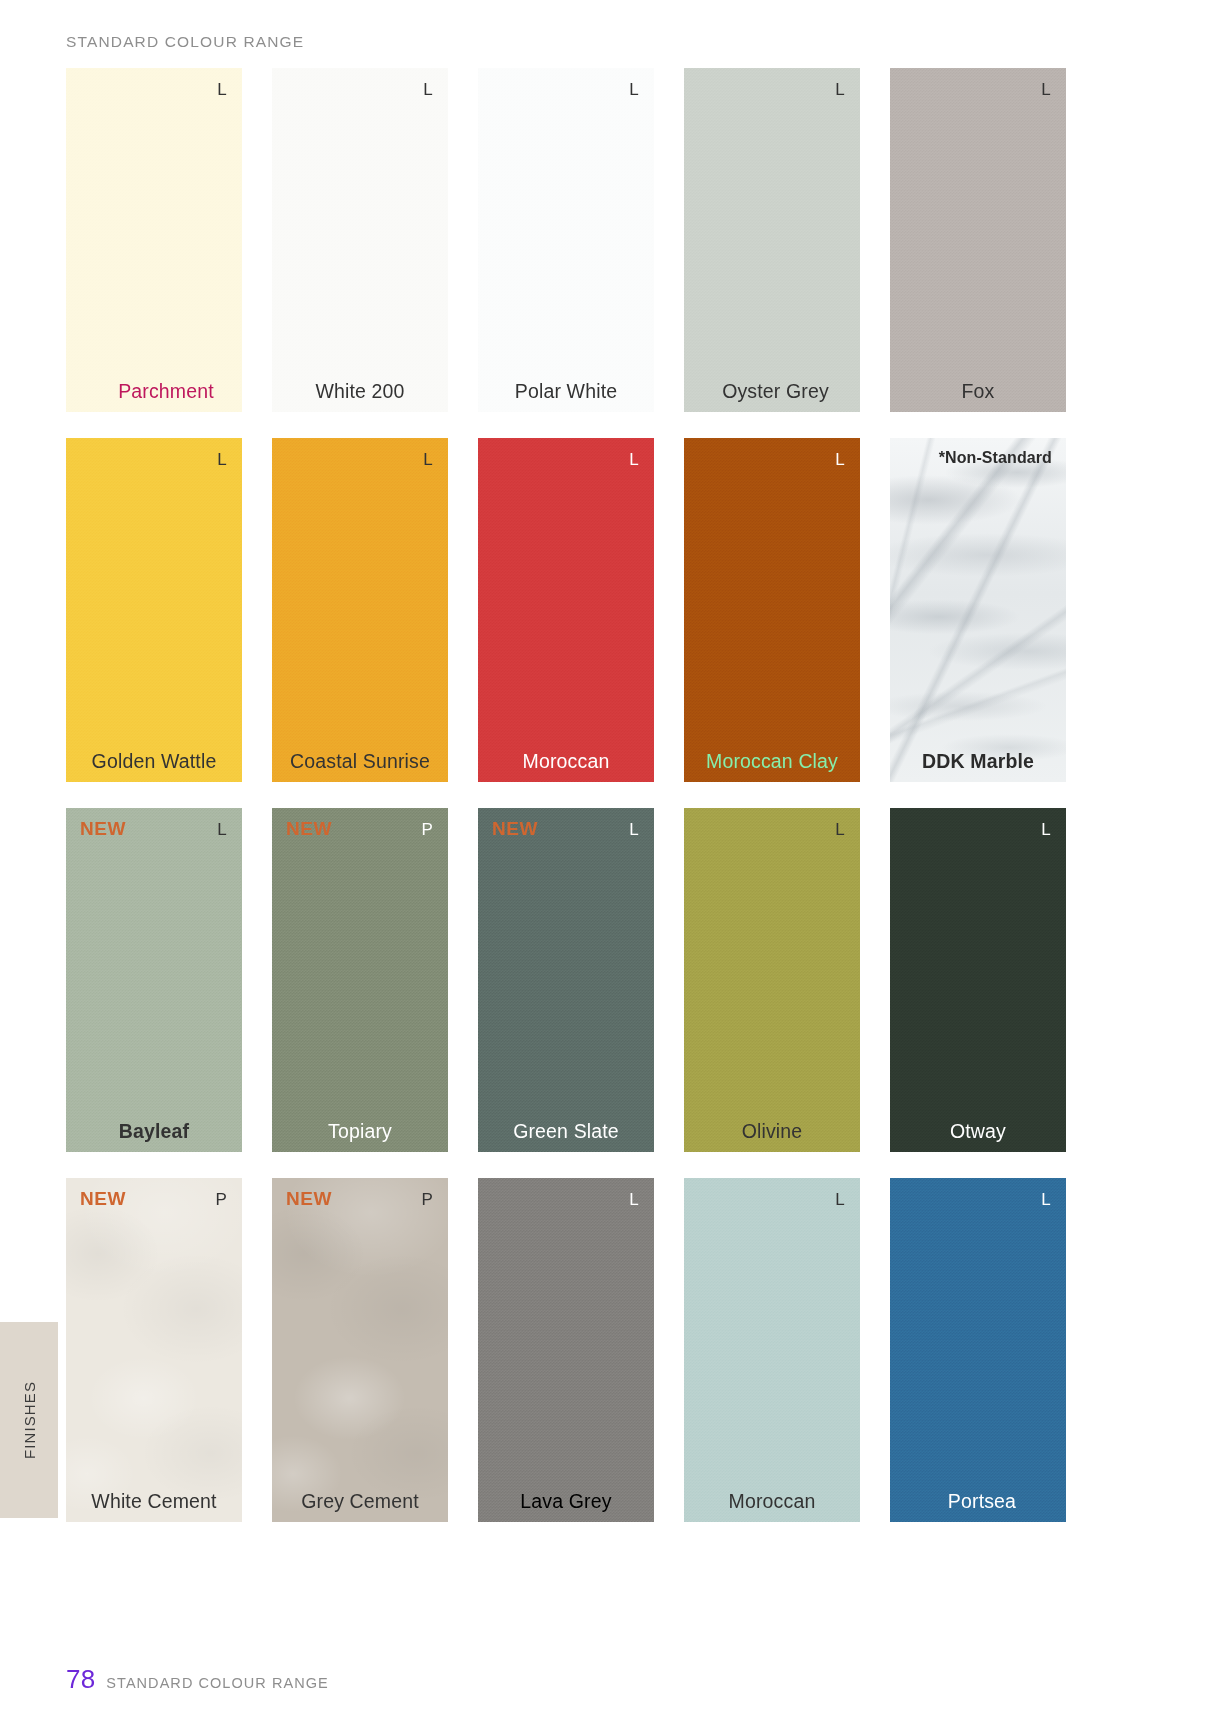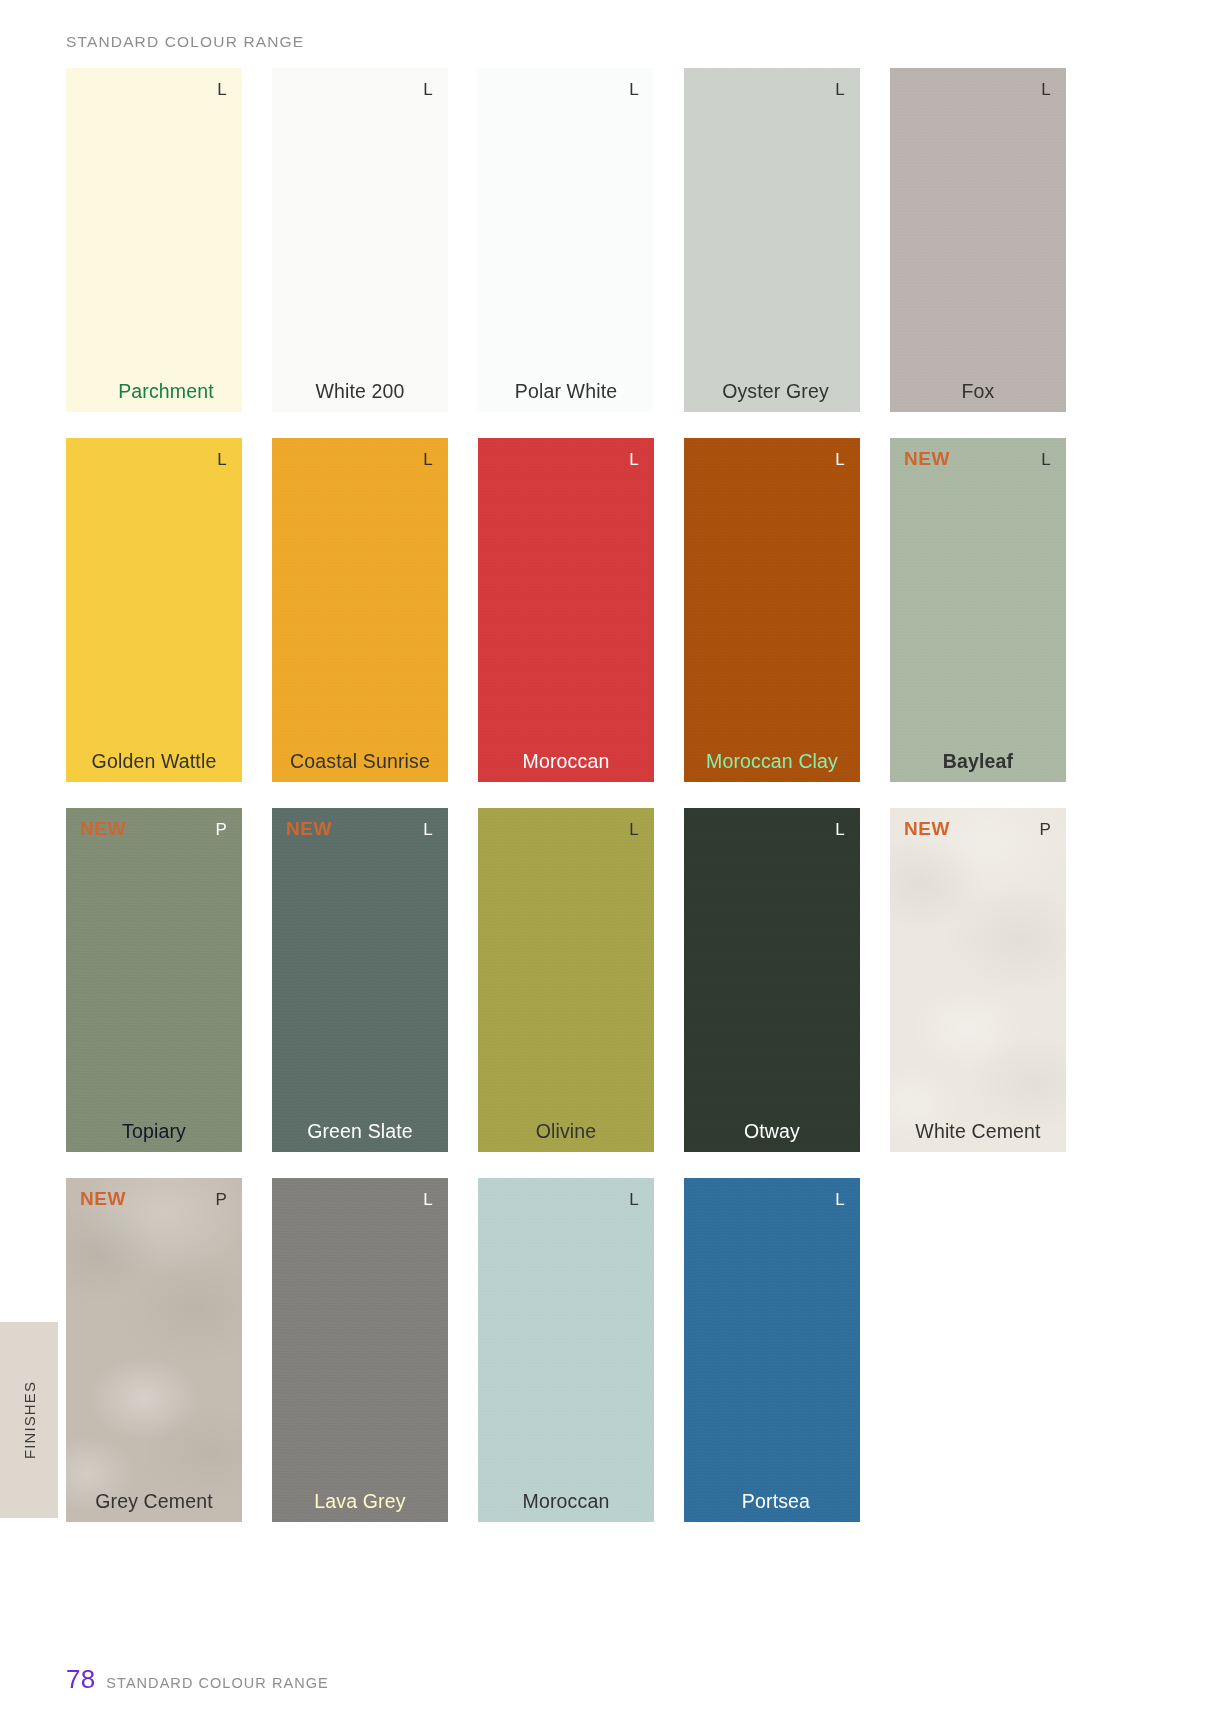--- a/index.html
+++ b/index.html
@@ -166,21 +166,21 @@
 </style>
 </head>
 <body>
 
 <div class="page-header">STANDARD COLOUR RANGE</div>
 
 <div class="grid">
     <div class="swatch" style="background: rgb(253, 248, 224);">
       <div class="grain"></div>
       <div class="code" style="color: rgb(51, 51, 51);">L</div>
-      <div class="name" style="color: #15803d; margin-left: 24px;">Parchment</div>
+      <div class="name" style="color: #be185d; margin-left: 24px;">Parchment</div>
     </div>
     <div class="swatch" style="background: rgb(250, 250, 248);">
       <div class="grain"></div>
       <div class="code" style="color: rgb(51, 51, 51);">L</div>
       <div class="name" style="color: rgb(51, 51, 51);">White 200</div>
     </div>
     <div class="swatch" style="background: rgb(251, 252, 252);">
       <div class="grain"></div>
       <div class="code" style="color: rgb(51, 51, 51);">L</div>
       <div class="name" style="color: rgb(51, 51, 51);">Polar White</div>
@@ -208,31 +208,36 @@
     <div class="swatch" style="background: rgb(212, 58, 60);">
       <div class="grain"></div>
       <div class="code" style="color: rgb(255, 255, 255);">L</div>
       <div class="name" style="color: rgb(255, 255, 255);">Moroccan</div>
     </div>
     <div class="swatch" style="background: rgb(168, 80, 12);">
       <div class="grain"></div>
       <div class="code" style="color: rgb(255, 255, 255);">L</div>
       <div class="name" style="color: #86efac;">Moroccan Clay</div>
     </div>
+    <div class="swatch" style="background: rgb(233, 236, 238);">
+      <div class="marble"></div>
+      <div class="nonstd" style="color: rgb(43, 43, 43);">*Non-Standard</div>
+      <div class="name bold" style="color: rgb(43, 43, 43);">DDK Marble</div>
+    </div>
     <div class="swatch" style="background: rgb(169, 183, 163);">
       <div class="grain"></div>
       <div class="badge-new" style="color: rgb(207, 102, 48);">NEW</div>
       <div class="code" style="color: rgb(51, 51, 51);">L</div>
       <div class="name" style="color: rgb(51, 51, 51); font-weight: bold;">Bayleaf</div>
     </div>
     <div class="swatch" style="background: rgb(129, 140, 117);">
       <div class="grain"></div>
       <div class="badge-new" style="color: rgb(207, 102, 48);">NEW</div>
       <div class="code" style="color: rgb(255, 255, 255);">P</div>
-      <div class="name" style="color: #0f172a;">Topiary</div>
+      <div class="name" style="color: #ffffff;">Topiary</div>
     </div>
     <div class="swatch" style="background: rgb(92, 109, 104);">
       <div class="grain"></div>
       <div class="badge-new" style="color: rgb(207, 102, 48);">NEW</div>
       <div class="code" style="color: rgb(255, 255, 255);">L</div>
       <div class="name" style="color: rgb(255, 255, 255);">Green Slate</div>
     </div>
     <div class="swatch" style="background: rgb(165, 162, 73);">
       <div class="grain"></div>
       <div class="code" style="color: rgb(51, 51, 51);">L</div>
@@ -251,21 +256,21 @@
     </div>
     <div class="swatch" style="background: rgb(196, 188, 177);">
       <div class="cement"></div>
       <div class="badge-new" style="color: rgb(207, 102, 48);">NEW</div>
       <div class="code" style="color: rgb(51, 51, 51);">P</div>
       <div class="name" style="color: rgb(51, 51, 51);">Grey Cement</div>
     </div>
     <div class="swatch" style="background: rgb(129, 127, 124);">
       <div class="grain"></div>
       <div class="code" style="color: rgb(255, 255, 255);">L</div>
-      <div class="name" style="color: #fef9c3;">Lava Grey</div>
+      <div class="name" style="color: #000000;">Lava Grey</div>
     </div>
     <div class="swatch" style="background: rgb(185, 209, 206);">
       <div class="grain"></div>
       <div class="code" style="color: rgb(51, 51, 51);">L</div>
       <div class="name" style="color: rgb(51, 51, 51);">Moroccan</div>
     </div>
     <div class="swatch" style="background: rgb(47, 109, 155);">
       <div class="grain"></div>
       <div class="code" style="color: rgb(255, 255, 255);">L</div>
       <div class="name" style="color: rgb(255, 255, 255); margin-left: 8px;">Portsea</div>

